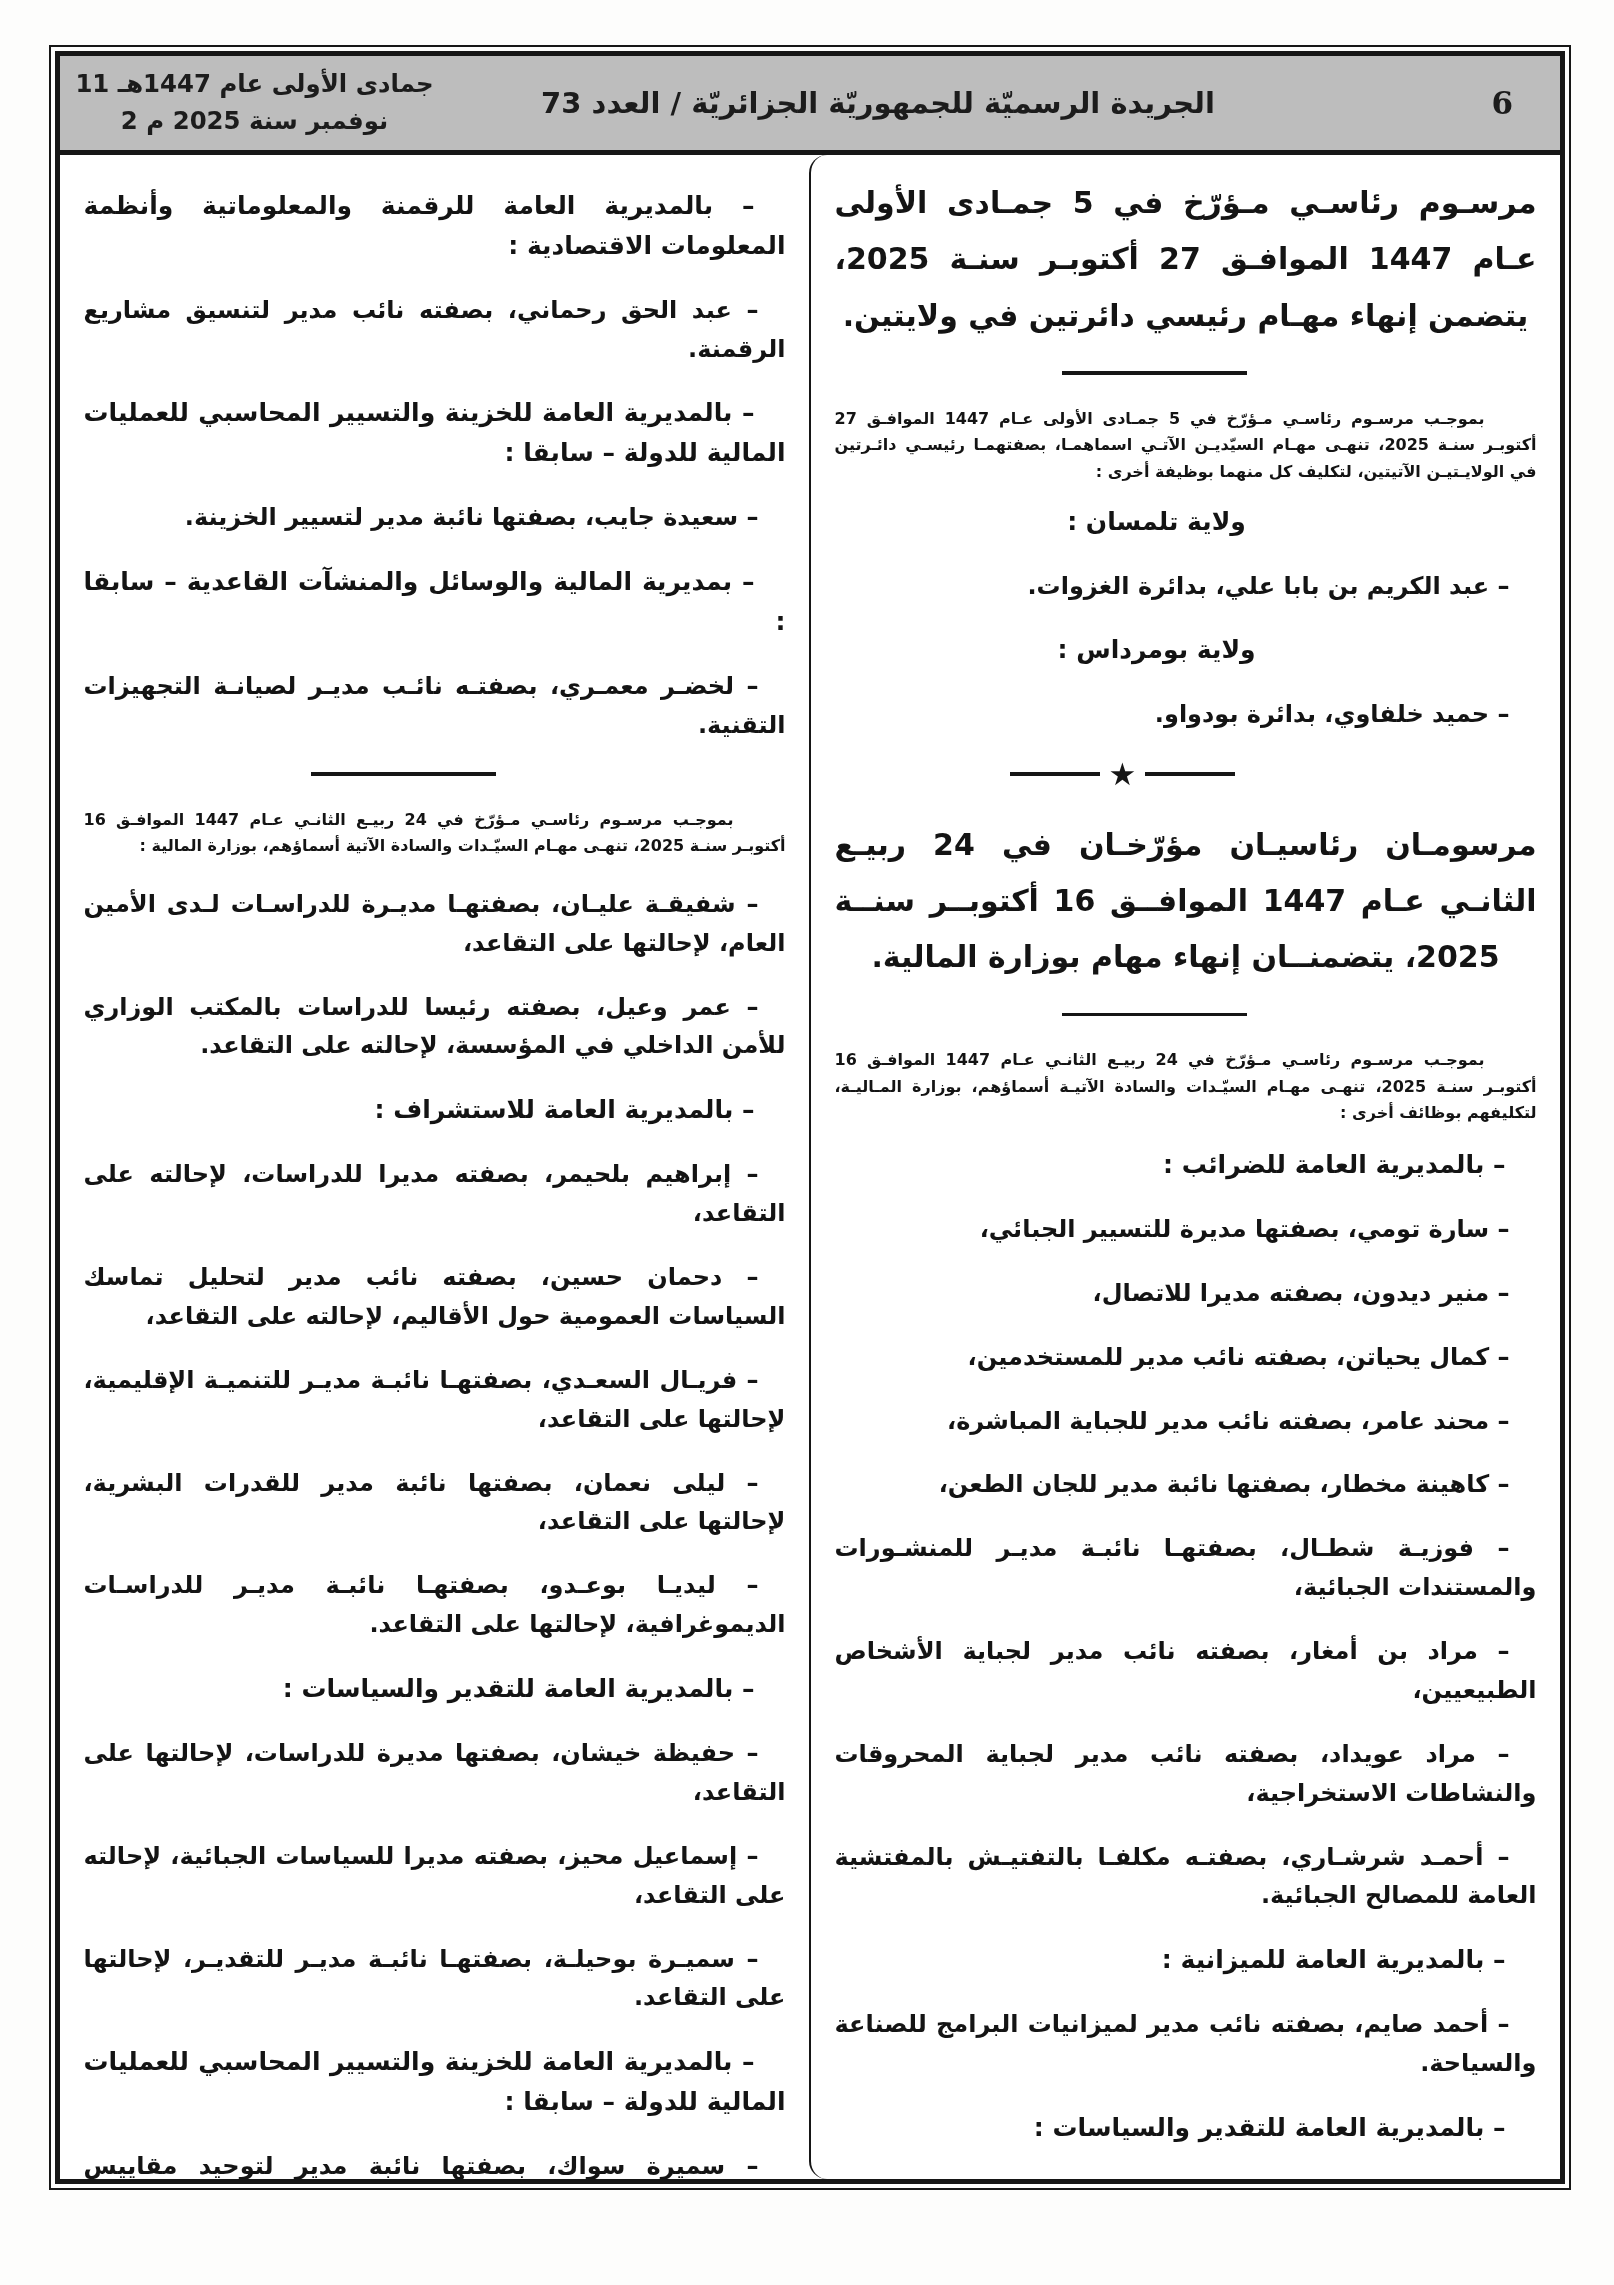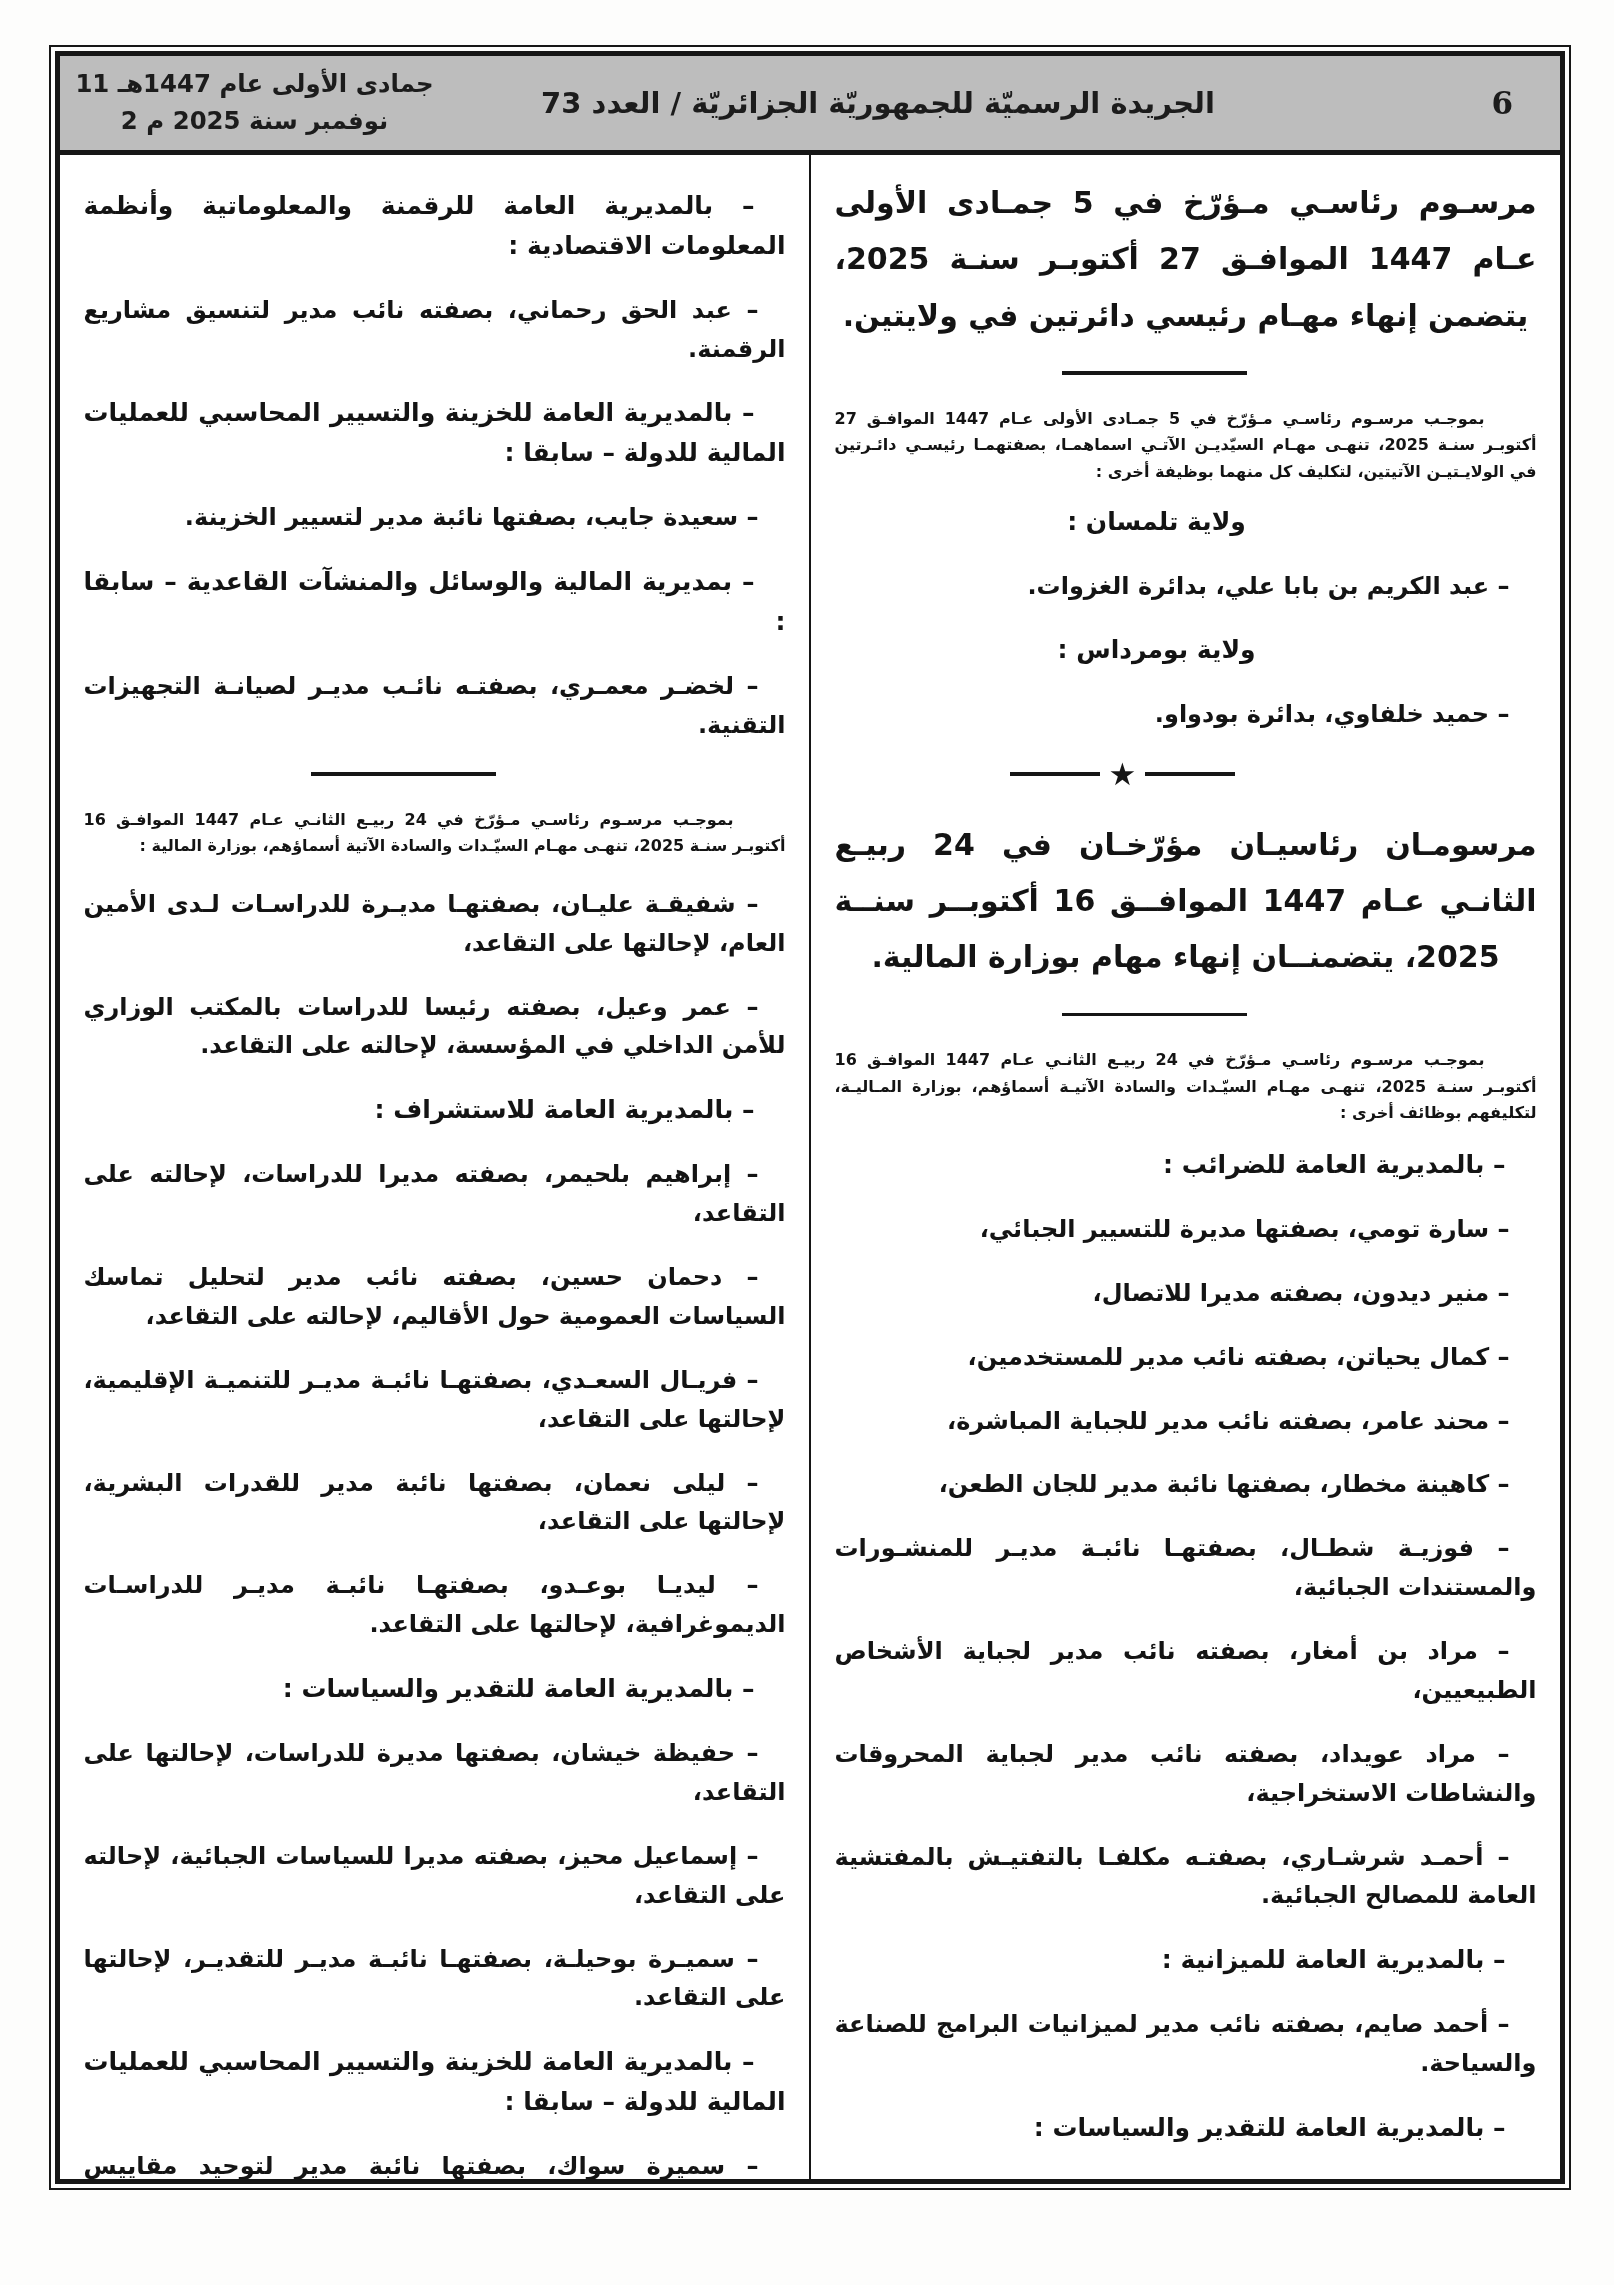--- a/index.html
+++ b/index.html
@@ -10,21 +10,21 @@
          background:#fff;display:flex;flex-direction:column;}
   
   .header-bar{flex:0 0 auto;height:94px;background:#bdbdbd;border-bottom:5.4px solid #161616;
               display:flex;align-items:center;direction:ltr;font-weight:bold;color:#1c1c1c;}
   .header-dates{width:389px;text-align:center;font-size:24.4px;line-height:1.5;}
   .header-title{flex:1;text-align:center;font-size:29px;letter-spacing:0.5px;}
   .header-page{width:253px;text-align:right;padding-right:47px;box-sizing:border-box;
                font-family:"DejaVu Serif", serif;font-size:31px;}
   
   .content{flex:1 1 auto;display:flex;direction:rtl;overflow:hidden;}
-  .col{flex:1 1 0;padding:12.7px 23.5px 7.2px 23.5px;overflow:hidden;text-justify:inter-word;}
+  .col{flex:1 1 0;padding:12.7px 23.5px 7.2px 23.5px;overflow:hidden;text-justify:inter-word;border-radius:18px;}
   .col-first{border-left:2.7px solid #161616;}
   p{margin:0;}
   .title{font-size:30px;font-weight:bold;line-height:1.88;text-align:justify;text-align-last:center;
          margin:7.2px 0 9px;}
   .para{font-size:16px;font-weight:bold;line-height:1.66;text-align:justify;text-indent:52px;
         margin:14.5px 0;}
   .entry{font-size:24px;font-weight:bold;line-height:1.62;text-align:justify;text-indent:27px;
          margin:25px 0;}
   .heading{font-size:25px;font-weight:bold;line-height:1.6;text-align:justify;text-indent:31px;
            margin:18px 0 12.7px;}

